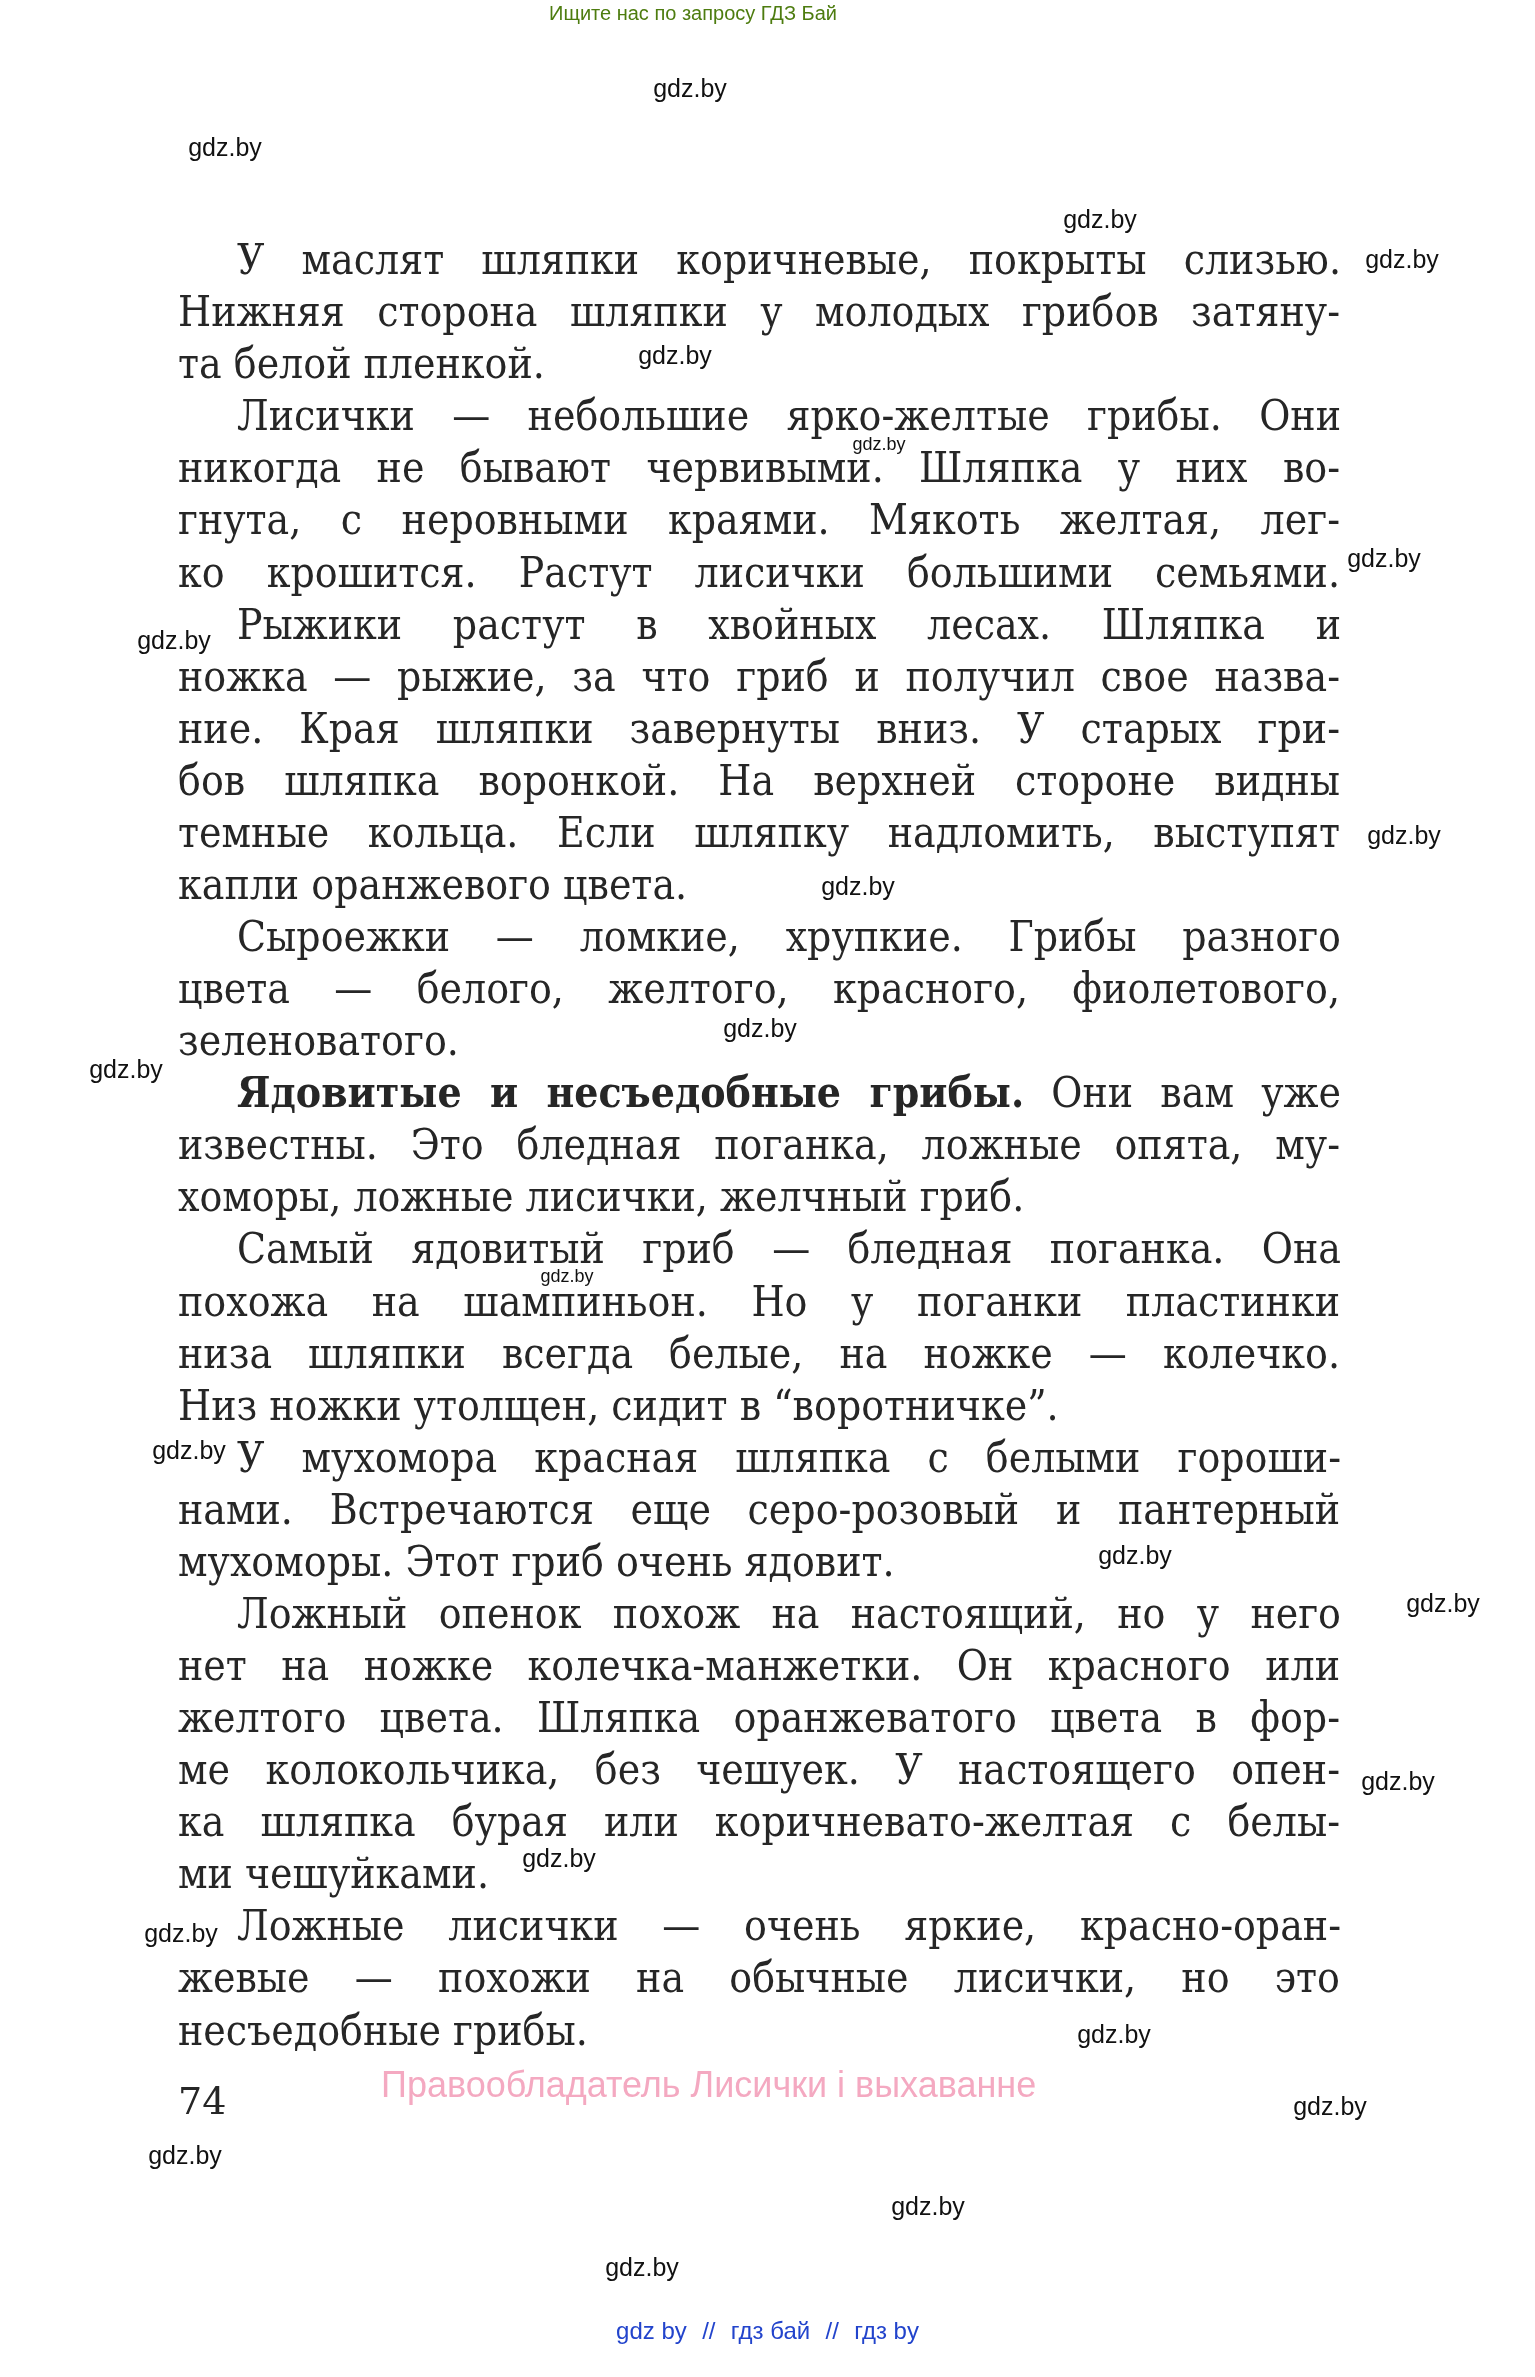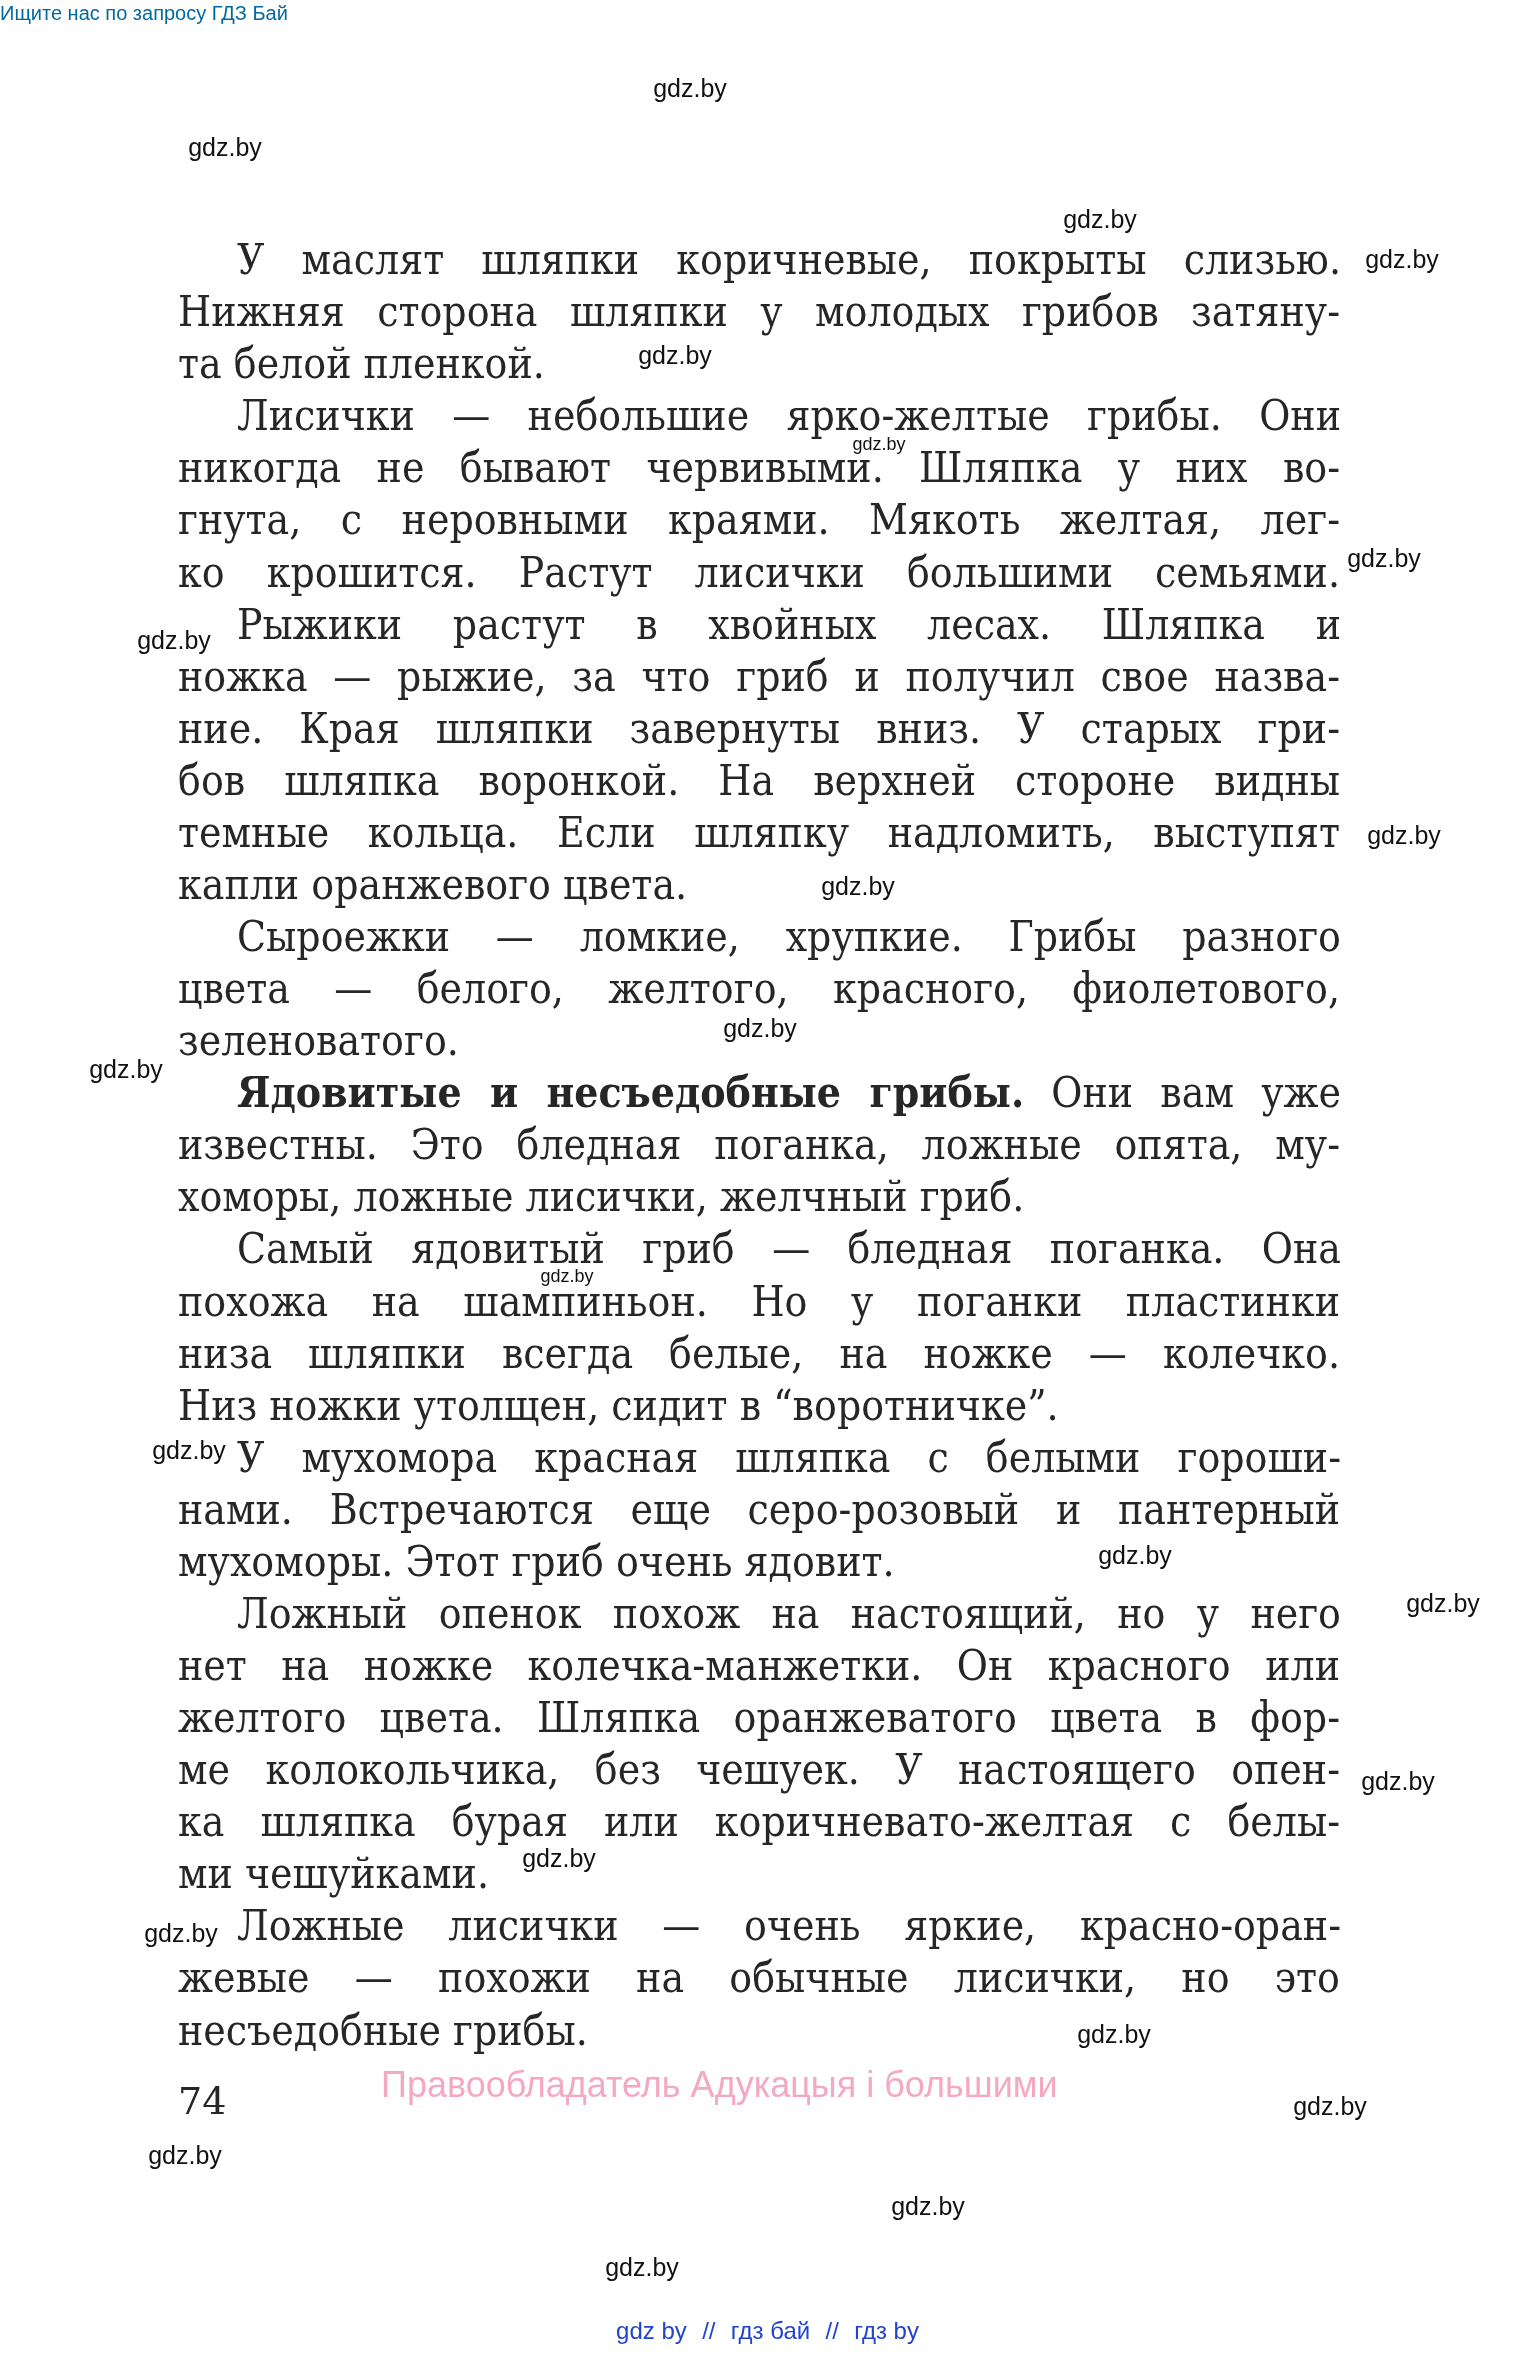--- a/index.html
+++ b/index.html
@@ -1,22 +1,22 @@
 <!DOCTYPE html>
 <html style="font-size:14px"><head>
 <meta charset="utf-8">
 <style>
   html, body { margin:0; padding:0; }
   body {
     width:1535px; height:2377px; position:relative; overflow:hidden;
     background:#ffffff;
   }
   .top-banner {
-    position:absolute; left:0; width:1386px; top:1.7px; 
-    font-family:"Liberation Sans", sans-serif; font-size:20px; color:#0369a1;
+    position:absolute; left:0; width:1386px; top:1.7px; text-align:center;
+    font-family:"Liberation Sans", sans-serif; font-size:20px; color:#4d7c0f;
   }
   .bottom-links {
     position:absolute; left:0; width:1535px; top:2317px; text-align:center;
     font-family:"Liberation Sans", sans-serif; font-size:24px; color:#2244cc;
   }
   .bottom-links span { cursor:pointer; }
   .sep { margin:0 8.7px; }
   .line {
     position:absolute; left:178px; width:1162px;
     font-family:"DejaVu Serif", serif; font-size:38px; color:#262626;
@@ -106,21 +106,21 @@
     <div class="wm" style="left: 559px; top: 1858px;">gdz.by</div>
     <div class="wm" style="left: 181px; top: 1933px;">gdz.by</div>
     <div class="wm" style="left: 1114px; top: 2034px;">gdz.by</div>
     <div class="wm" style="left: 1330px; top: 2106px;">gdz.by</div>
     <div class="wm" style="left: 185px; top: 2155px;">gdz.by</div>
     <div class="wm" style="left: 928px; top: 2206px;">gdz.by</div>
     <div class="wm" style="left: 642px; top: 2267px;">gdz.by</div>
   </div>
 
 <div class="page-num">74</div>
-<div class="copyright">Правообладатель Адукацыя і большими</div>
+<div class="copyright">Правообладатель Лисички і выхаванне</div>
 
 <div class="bottom-links">
   <span>gdz by</span>
   <span class="sep">//</span>
   <span>гдз бай</span>
   <span class="sep">//</span>
   <span>гдз by</span>
 </div>
 
 

